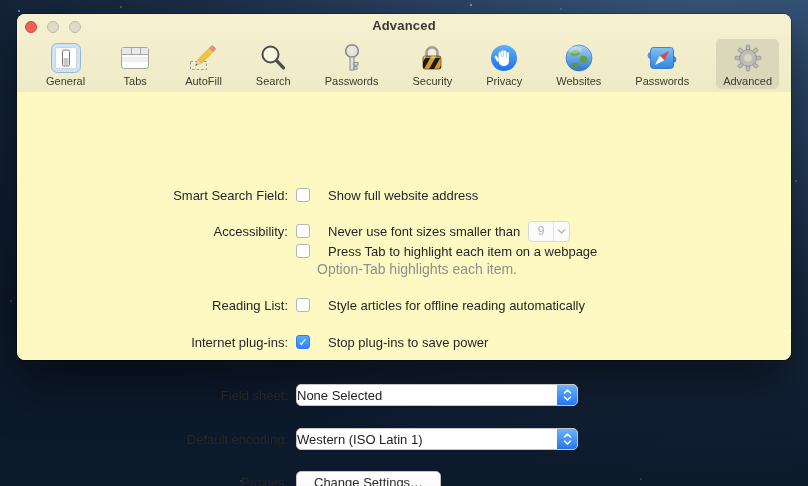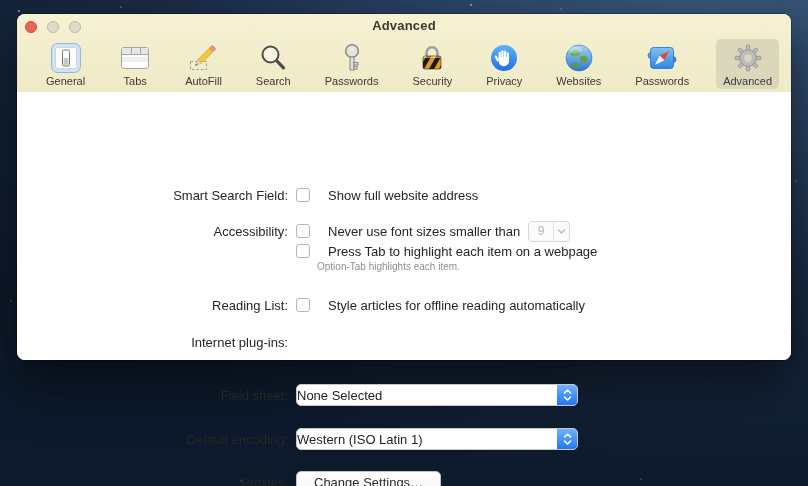--- a/index.html
+++ b/index.html
@@ -44,32 +44,32 @@
   .toolbar{display:flex;align-items:flex-start;gap:20px;padding:3px 0 4px 22px;height:49px;}
   .tb-item{
     display:flex;flex-direction:column;align-items:center;gap:1px;
     padding:3px 7px 2px;border-radius:5px;cursor:default;
   }
   .tb-item.selected{background:#dbd7bb;}
   .tb-item .lbl{font-size:11px;color:#3c3a31;white-space:nowrap;}
   .tb-item svg{width:32px;height:32px;display:block;}
 
   
-  .content{position:absolute;left:0;right:0;top:78px;bottom:0;background:#ffffff;border-radius:0 0 8px 8px;}
+  .content{position:absolute;left:0;right:0;top:78px;bottom:0;background:#fef9c3;border-radius:0 0 8px 8px;}
   .row{position:absolute;left:0;display:flex;align-items:center;height:22px;font-size:13px;color:#262626;}
   .rlabel{width:271px;text-align:right;flex:none;}
   .ctrl{margin-left:8px;display:flex;align-items:center;}
 
   .cb{width:14px;height:14px;border-radius:3px;background:#fff;border:1px solid #b5b5b5;
       box-sizing:border-box;flex:none;display:flex;align-items:center;justify-content:center;}
   .cb.checked{background:linear-gradient(#58aafd,#2f87fb);border:1px solid #2a7df0;}
   .cb.checked::after{content:"✓";color:#fff;font-size:11px;font-weight:700;line-height:1;}
   .cbtext{margin-left:18px;white-space:nowrap;}
 
-  .note{position:absolute;left:300px;font-size:10px;color:#8f8f8f;}
+  .note{position:absolute;left:300px;font-size:14px;color:#8f8f8f;}
 
   .popup{
     position:relative;width:282px;height:22px;background:#fff;
     border:1px solid #c6c6c6;border-radius:5px;box-sizing:border-box;
     box-shadow:0 1px 1px rgba(0,0,0,.06);
     display:flex;align-items:center;font-size:13px;color:#222;
   }
   .popup .ptext{}
   .pcap{
     position:absolute;right:0;top:0;bottom:0;width:20px;border-radius:0 4px 4px 0;
@@ -312,20 +312,24 @@
     <div class="row" style="top:202px">
       <span class="rlabel">Reading List:</span>
       <span class="ctrl">
         <span class="cb"></span>
         <span class="cbtext">Style articles for offline reading automatically</span>
       </span>
     </div>
 
     <div class="row" style="top:239px">
       <span class="rlabel">Internet plug-ins:</span>
+      <span class="ctrl">
+        <span class="cb checked"></span>
+        <span class="cbtext">Stop plug-ins to save power</span>
+      </span>
     </div>
 
     <div class="row" style="top:292px">
       <span class="rlabel">Field sheet:</span>
       <span class="ctrl">
         <span class="popup">
           <span class="ptext">None Selected</span>
           <span class="pcap">
             <svg width="11" height="14" viewBox="0 0 11 14">
               <path d="M2.5 5 L5.5 2 L8.5 5" fill="none" stroke="#fff" stroke-width="1.6" stroke-linecap="round" stroke-linejoin="round"></path>

